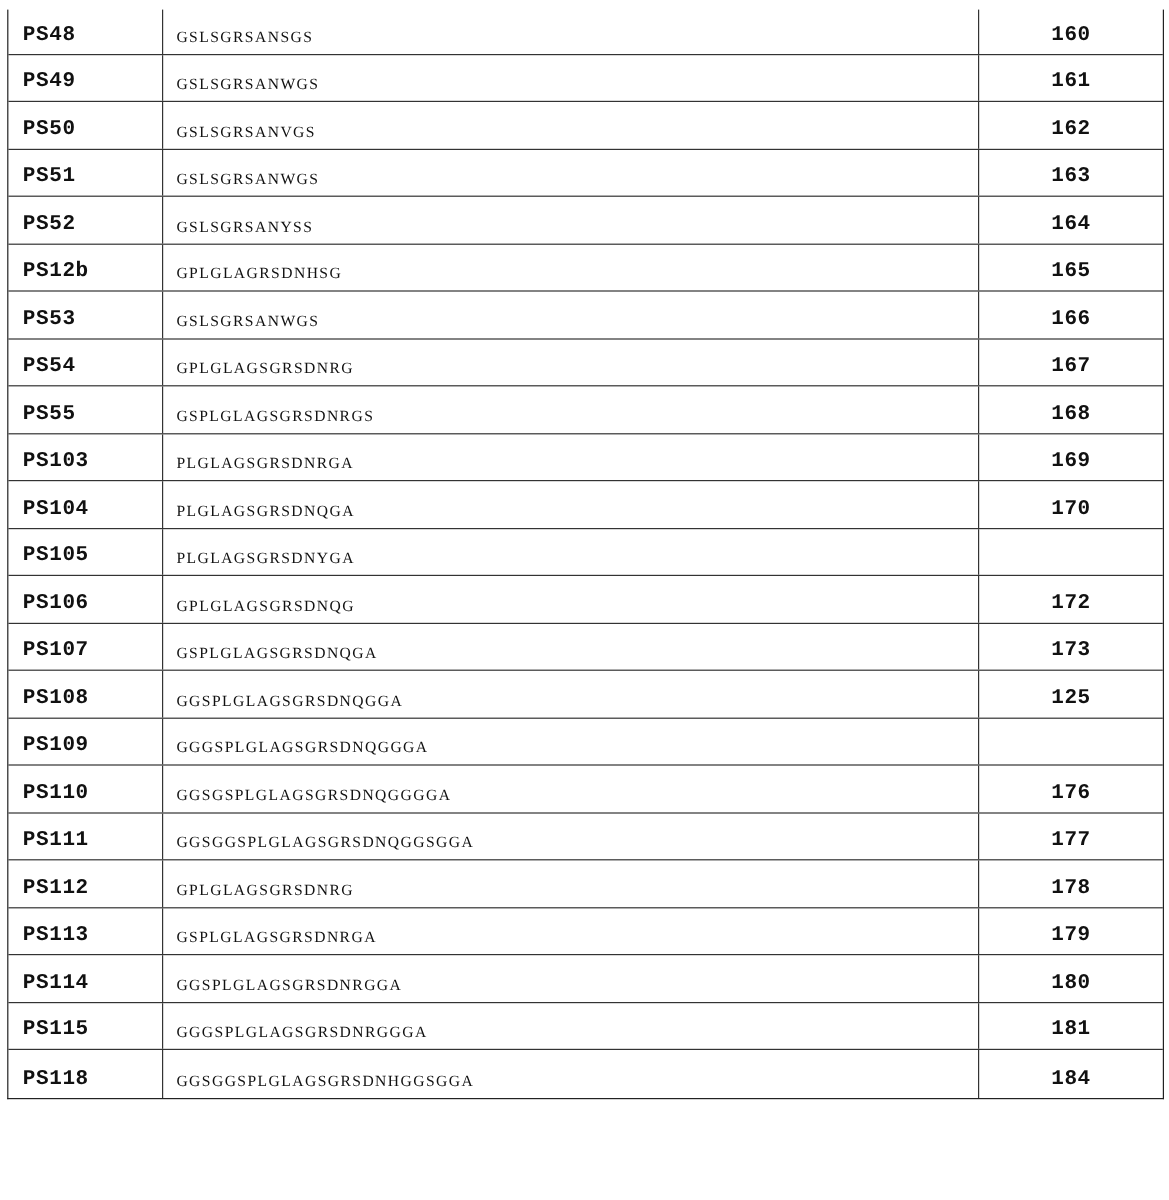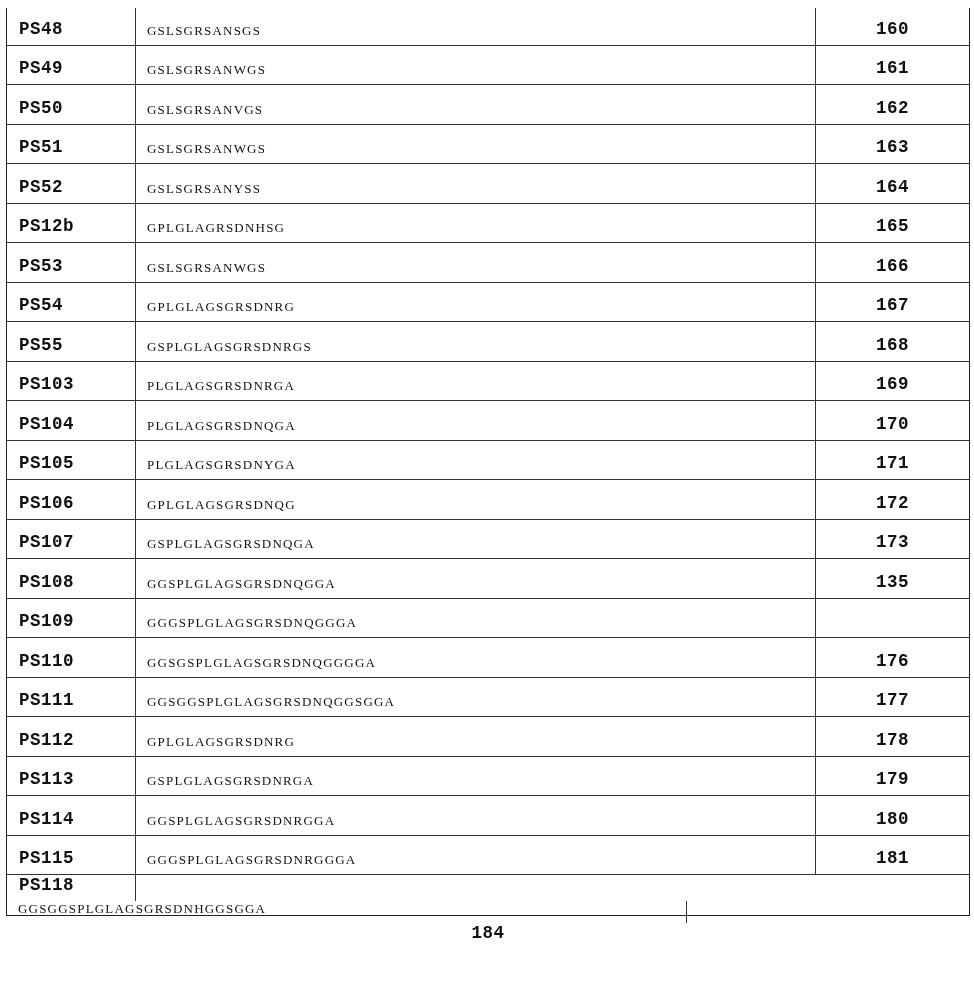--- a/index.html
+++ b/index.html
@@ -3,21 +3,21 @@
 <meta charset="utf-8">
 <style>
   html, body { margin: 0; padding: 0; background: #ffffff; }
   body { width: 974px; height: 1000px; position: relative; overflow: hidden; }
   .tbl {
     position: absolute; left: 6px; top: 8px; width: 962px;
     border-left: 1.5px solid #222; border-right: 1.5px solid #222; border-bottom: 1.5px solid #222;
   }
   .row { display: flex; height: 39.5px; border-bottom: 1.2px solid #333; box-sizing: border-box; }
   .row:first-child { height: 37.5px; }
-  .row:last-child { border-bottom: none; flex-direction: column; }
+  .row:last-child { border-bottom: none; }
   .cell {
     font-family: "Liberation Mono", "DejaVu Sans Mono", monospace;
     font-size: 17.5px; color: #111; box-sizing: border-box;
     display: flex; align-items: flex-end; padding-bottom: 6px;
   }
   .c-id { width: 129px; padding-left: 12px; font-weight: bold; letter-spacing: 0.5px; border-right: 1.2px solid #333; }
   .c-seq { width: 680px; padding-left: 11px; font-family: "Liberation Serif", "DejaVu Serif", serif; font-size: 13px; font-weight: 500; letter-spacing: 1.2px; border-right: 1.2px solid #333; }
   .c-no { flex: 1; justify-content: center; font-weight: bold; letter-spacing: 0.5px; }
 </style>
 </head>
@@ -75,36 +75,35 @@
       <div class="cell c-no">169</div>
     </div>
     <div class="row">
       <div class="cell c-id">PS104</div>
       <div class="cell c-seq">PLGLAGSGRSDNQGA</div>
       <div class="cell c-no">170</div>
     </div>
     <div class="row">
       <div class="cell c-id">PS105</div>
       <div class="cell c-seq">PLGLAGSGRSDNYGA</div>
-      <div class="cell c-no">171</div>
     </div>
     <div class="row">
       <div class="cell c-id">PS106</div>
       <div class="cell c-seq">GPLGLAGSGRSDNQG</div>
       <div class="cell c-no">172</div>
     </div>
     <div class="row">
       <div class="cell c-id">PS107</div>
       <div class="cell c-seq">GSPLGLAGSGRSDNQGA</div>
       <div class="cell c-no">173</div>
     </div>
     <div class="row">
       <div class="cell c-id">PS108</div>
       <div class="cell c-seq">GGSPLGLAGSGRSDNQGGA</div>
-      <div class="cell c-no">135</div>
+      <div class="cell c-no">125</div>
     </div>
     <div class="row">
       <div class="cell c-id">PS109</div>
       <div class="cell c-seq">GGGSPLGLAGSGRSDNQGGGA</div>
     </div>
     <div class="row">
       <div class="cell c-id">PS110</div>
       <div class="cell c-seq">GGSGSPLGLAGSGRSDNQGGGGA</div>
       <div class="cell c-no">176</div>
     </div>

